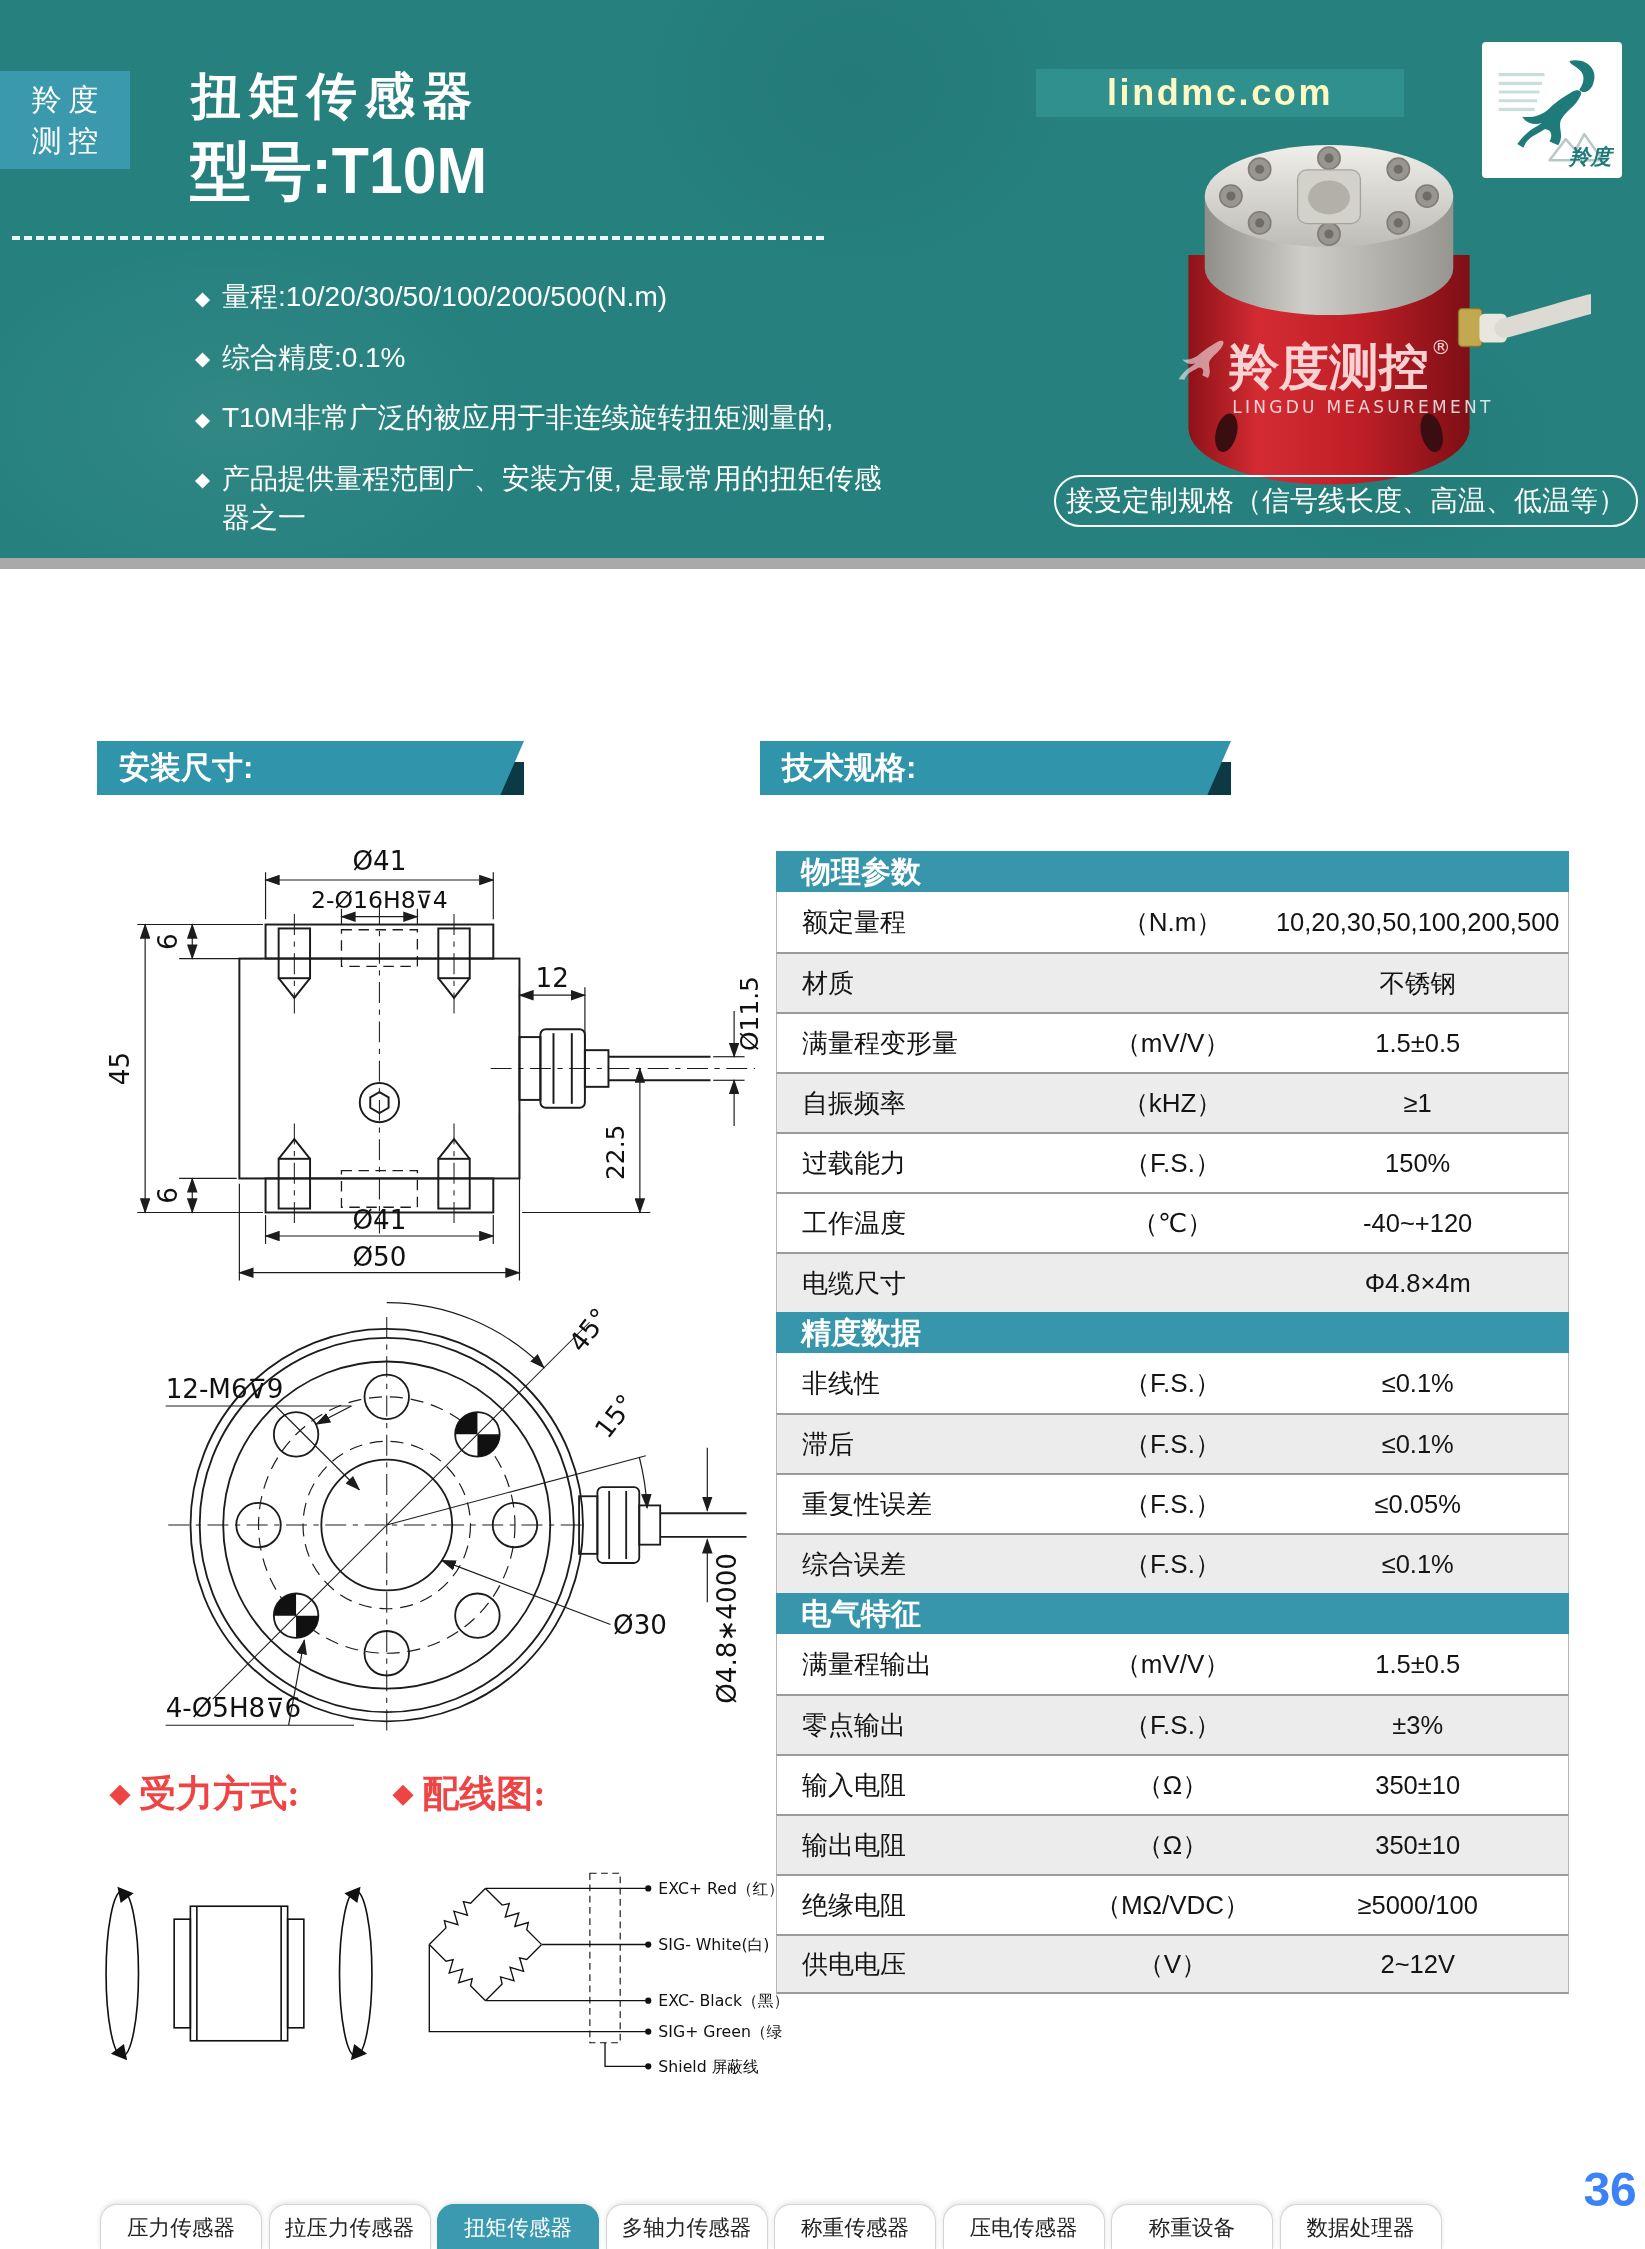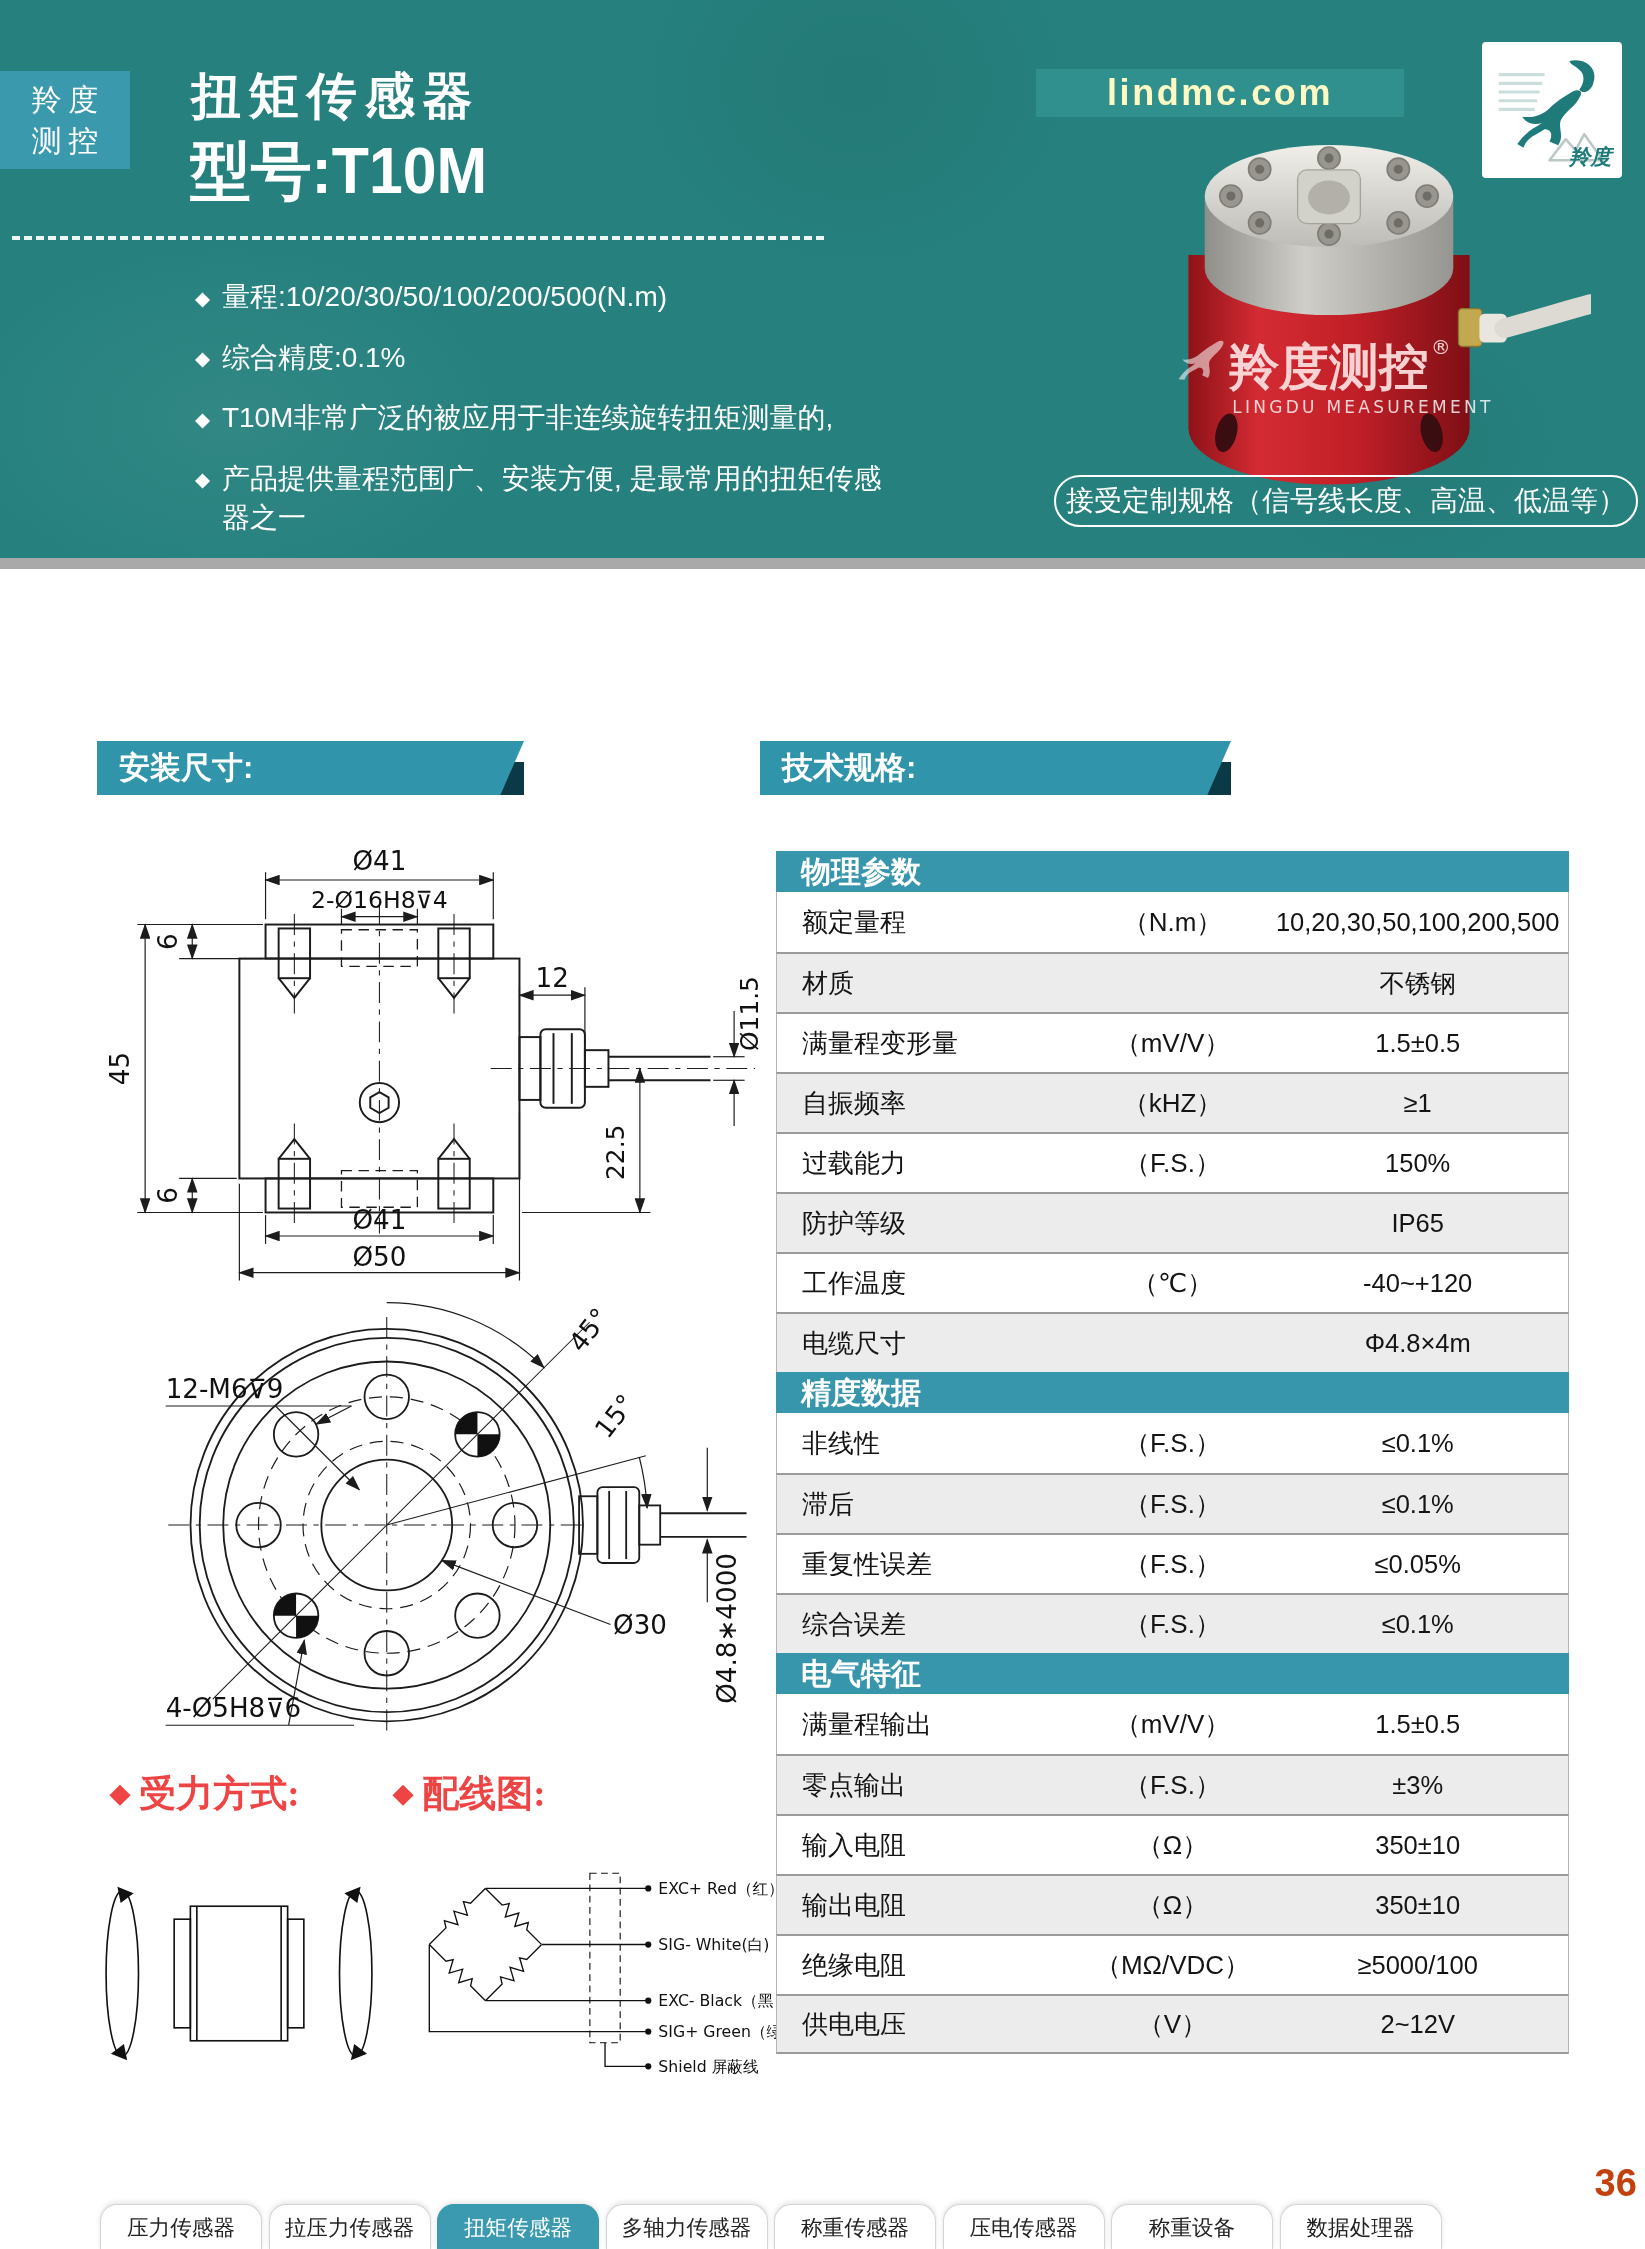--- a/index.html
+++ b/index.html
@@ -65,21 +65,21 @@
   
   .drawing{position:absolute;}
   .drawing text{fill:#111;}
 
   
   .tabs{position:absolute;left:100px;bottom:0;display:flex;gap:6.5px;z-index:2;}
   .tab{width:162px;height:46px;background:#fff;border:1.3px solid #d4d4d4;border-bottom:none;
     border-radius:17px 17px 0 0;box-sizing:border-box;display:flex;align-items:center;justify-content:center;
     font-size:21.6px;color:#222;box-shadow:0 -2px 5.2px rgba(0,0,0,0.10);margin-top:32px;}
   .tab.active{background:#3b9ab0;border-color:#3b9ab0;color:#fff;}
-  .page-num{position:absolute;right:9.2px;top:2162px;font-size:38px;font-weight:700;color:#c2410c;}
+  .page-num{position:absolute;right:9.2px;top:2162px;font-size:48px;font-weight:700;color:#3b82f6;}
 </style>
 </head>
 <body>
 
 <div class="page">
 
   <div class="header">
     <div class="brand-badge">
       <span>羚度</span>
       <span>测控</span>
@@ -424,25 +424,20 @@
     <div class="row alt sep">
         <span class="c-label">自振频率</span>
         <span class="c-unit">（kHZ）</span>
         <span class="c-value">≥1</span>
       </div>
     <div class="row sep">
         <span class="c-label">过载能力</span>
         <span class="c-unit">（F.S.）</span>
         <span class="c-value">150%</span>
       </div>
-    <div class="row alt sep">
-        <span class="c-label">防护等级</span>
-        <span class="c-unit"></span>
-        <span class="c-value">IP65</span>
-      </div>
     <div class="row sep">
         <span class="c-label">工作温度</span>
         <span class="c-unit">（℃）</span>
         <span class="c-value">-40~+120</span>
       </div>
     <div class="row alt sep">
         <span class="c-label">电缆尺寸</span>
         <span class="c-unit"></span>
         <span class="c-value">Φ4.8×4m</span>
       </div>

